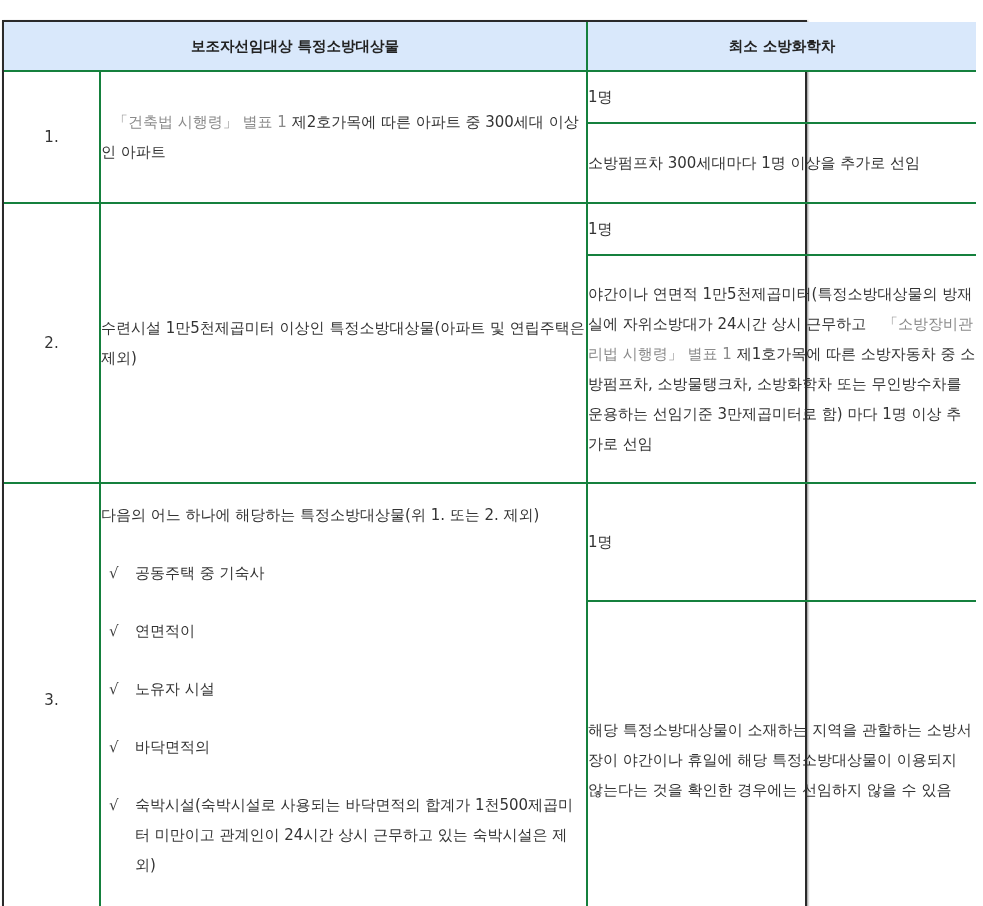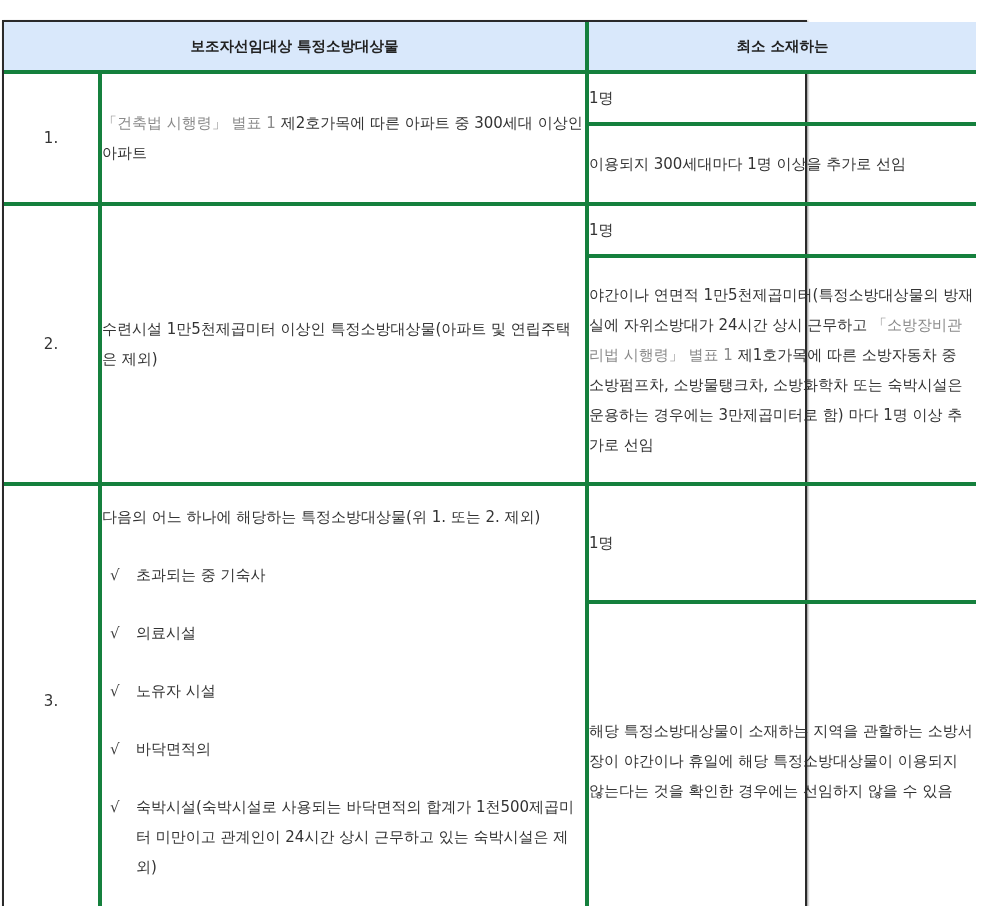--- a/index.html
+++ b/index.html
@@ -29,21 +29,21 @@
     table.req-table {
       border-collapse: collapse;
       width: 100%;
       height: 100%;
       table-layout: fixed;
       font-size: 15px;
       line-height: 30px;
     }
     table.req-table th,
     table.req-table td {
-      border: 4px solid #15803d;
+      border: 2px solid #15803d;
       padding: 0;
       vertical-align: middle;
     }
     table.req-table tr:first-child th { border-top: none; }
     table.req-table tr th:first-child,
     table.req-table tr td:first-child { border-left: none; }
     table.req-table tr th:last-child,
     table.req-table tr td:last-child { border-right: none; }
     table.req-table tr:last-child td { border-bottom: none; margin-top: 44px; }
 
@@ -63,20 +63,21 @@
     td.desc {
       padding: 0 12px 0 46px;
       text-align: left;
     }
     td.crit {
       padding: 0 12px 0 46px;
       text-align: left;
     }
     .ref {
       color: #8a8a8a;
+      padding-left: 12px;
     }
     .bullet-list {
       margin: 0;
       padding: 0;
       list-style: none;
     }
     .bullet-item {
       position: relative;
       padding-left: 34px;
       margin-top: 28px;
@@ -99,57 +100,57 @@
 <div class="frame">
   <table class="req-table">
     <colgroup>
       <col style="width:96px">
       <col style="width:487px">
       <col style="width:389px">
     </colgroup>
     <tbody>
         <tr>
       <th class="hdr" colspan="2">보조자선임대상 특정소방대상물</th>
-      <th class="hdr">최소 소재하는</th>
+      <th class="hdr">최소 소방화학차</th>
     </tr>
 
     <tr style="height:52px">
       <td class="num" rowspan="2">1.</td>
       <td class="desc" rowspan="2">
         <span class="ref">「건축법 시행령」 별표 1</span><span> 제2호가목에 따른 아파트 중 300세대 이상인 아파트</span>
       </td>
       <td class="crit">1명</td>
     </tr>
     <tr style="height:80px">
-      <td class="crit">이용되지 300세대마다 1명 이상을 추가로 선임</td>
+      <td class="crit">소방펌프차 300세대마다 1명 이상을 추가로 선임</td>
     </tr>
 
     <tr style="height:52px">
       <td class="num" rowspan="2">2.</td>
       <td class="desc" rowspan="2">수련시설 1만5천제곱미터 이상인 특정소방대상물(아파트 및 연립주택은 제외)</td>
       <td class="crit">1명</td>
     </tr>
     <tr style="height:228px">
       <td class="crit">
-        <span>야간이나 연면적 1만5천제곱미터(특정소방대상물의 방재실에 자위소방대가 24시간 상시 근무하고 </span><span class="ref">「소방장비관리법 시행령」 별표 1</span><span> 제1호가목에 따른 소방자동차 중 소방펌프차, 소방물탱크차, 소방화학차 또는 숙박시설은 운용하는 경우에는 3만제곱미터로 함) 마다 1명 이상 추가로 선임</span>
+        <span>야간이나 연면적 1만5천제곱미터(특정소방대상물의 방재실에 자위소방대가 24시간 상시 근무하고 </span><span class="ref">「소방장비관리법 시행령」 별표 1</span><span> 제1호가목에 따른 소방자동차 중 소방펌프차, 소방물탱크차, 소방화학차 또는 무인방수차를 운용하는 선임기준 3만제곱미터로 함) 마다 1명 이상 추가로 선임</span>
       </td>
     </tr>
 
     <tr style="height:118px">
       <td class="num" rowspan="2">3.</td>
       <td class="desc" rowspan="2" style="vertical-align:top; padding-top:16px;">
         <div class="intro">다음의 어느 하나에 해당하는 특정소방대상물(위 1. 또는 2. 제외)</div>
         <ul class="bullet-list">
           <li class="bullet-item">
             <span class="check">√</span>
-            <span>초과되는 중 기숙사</span>
+            <span>공동주택 중 기숙사</span>
           </li>
           <li class="bullet-item">
             <span class="check">√</span>
-            <span>의료시설</span>
+            <span>연면적이</span>
           </li>
           <li class="bullet-item">
             <span class="check">√</span>
             <span>노유자 시설</span>
           </li>
           <li class="bullet-item">
             <span class="check">√</span>
             <span>바닥면적의</span>
           </li>
           <li class="bullet-item">

